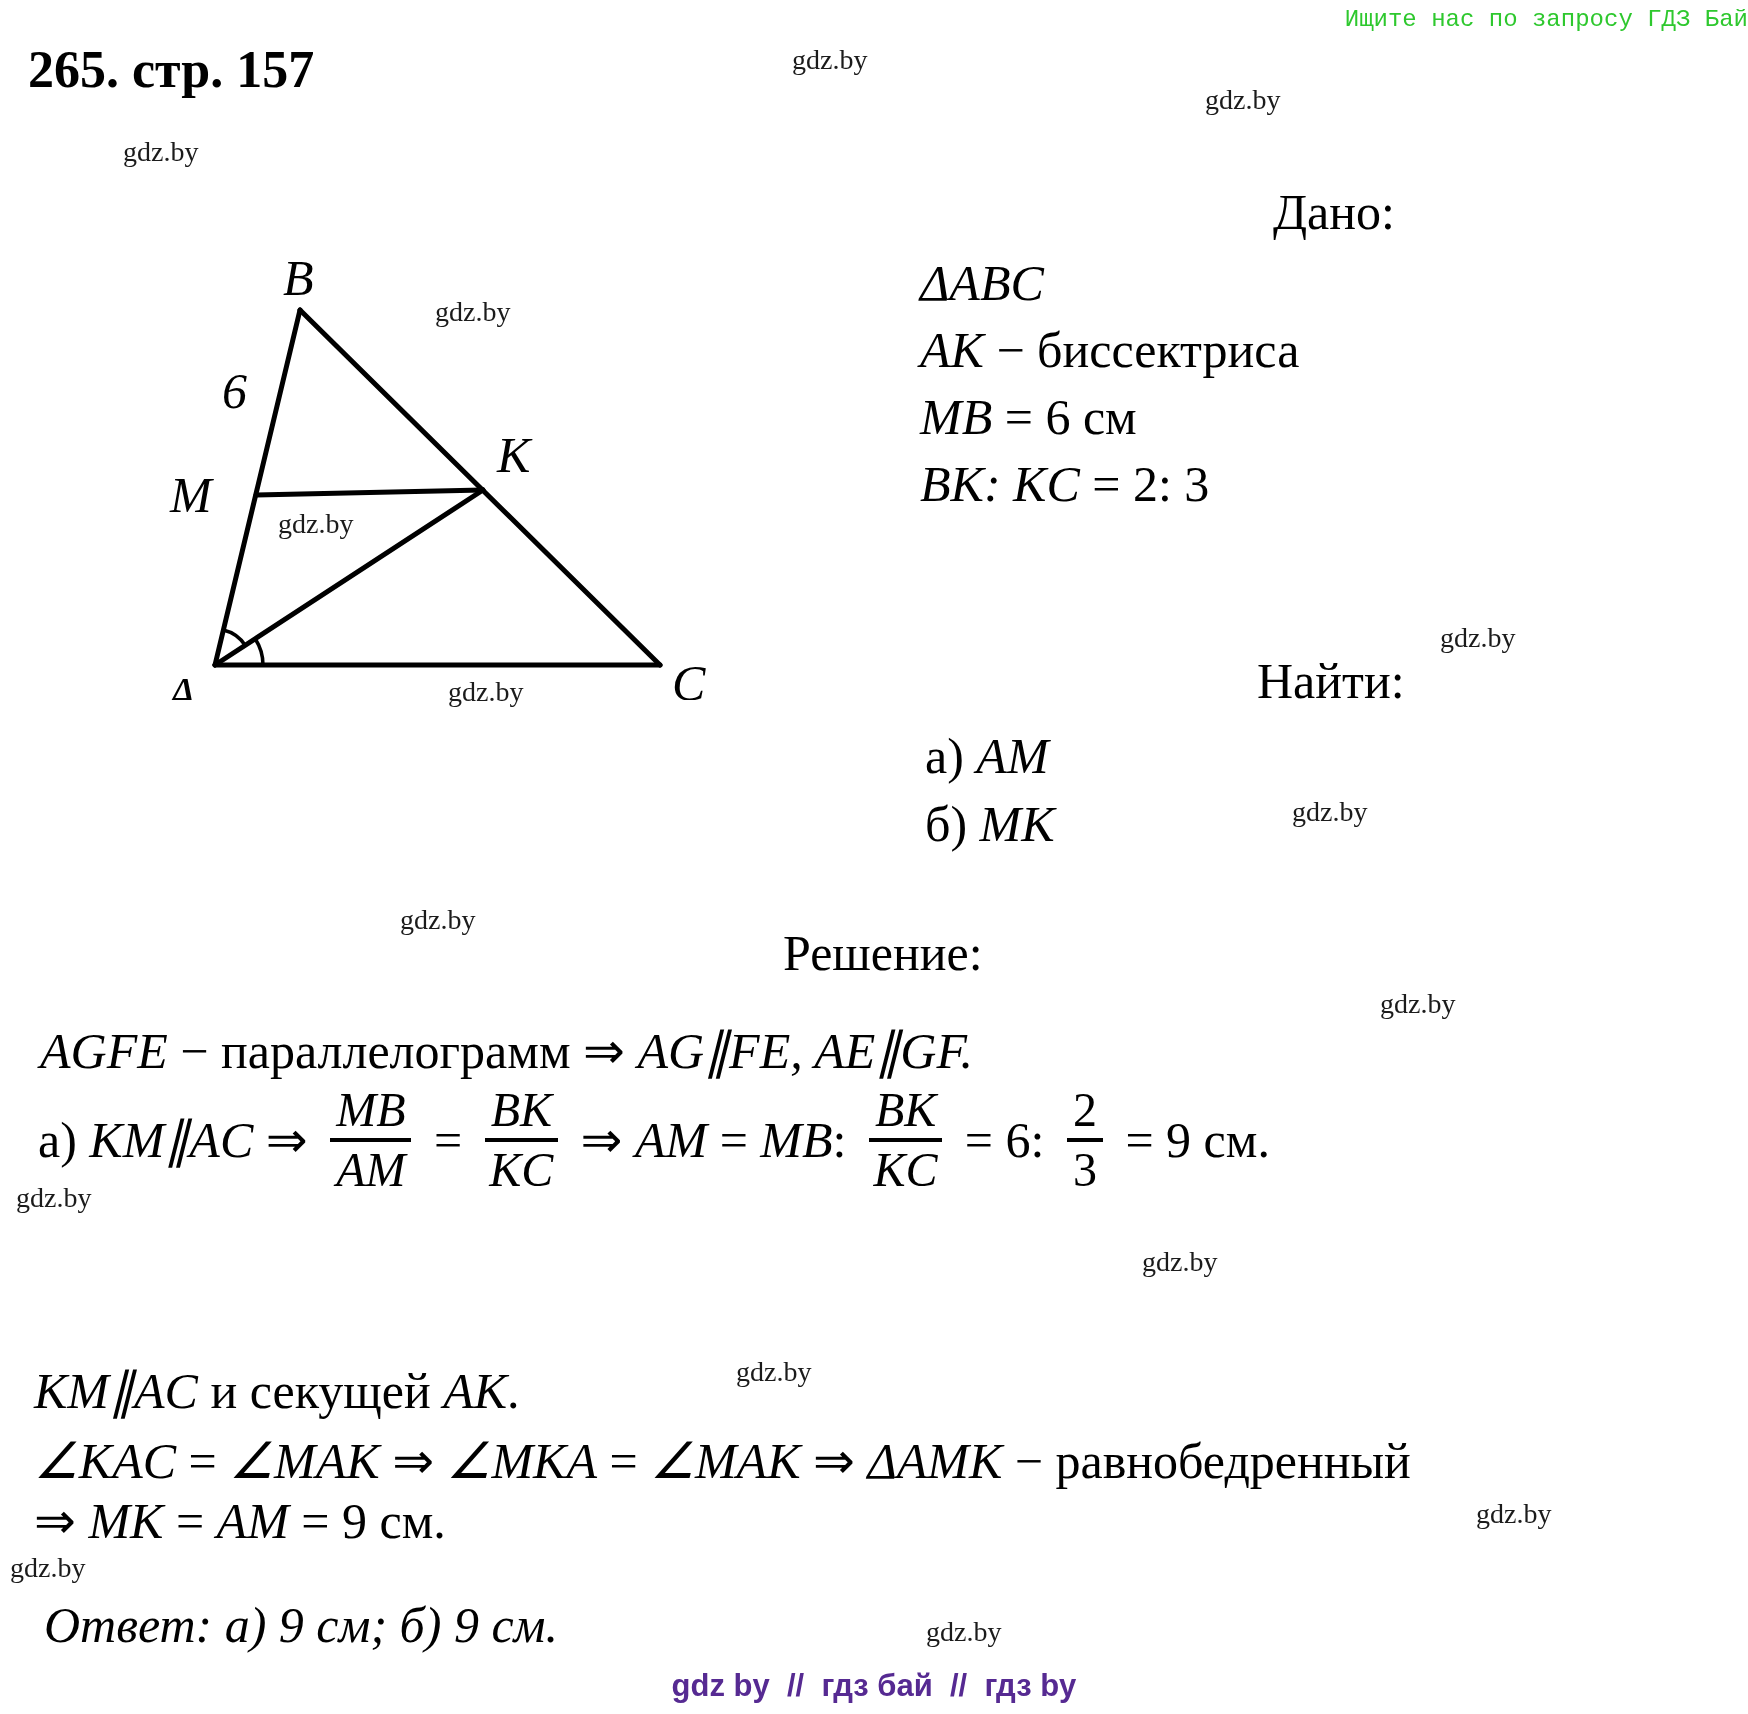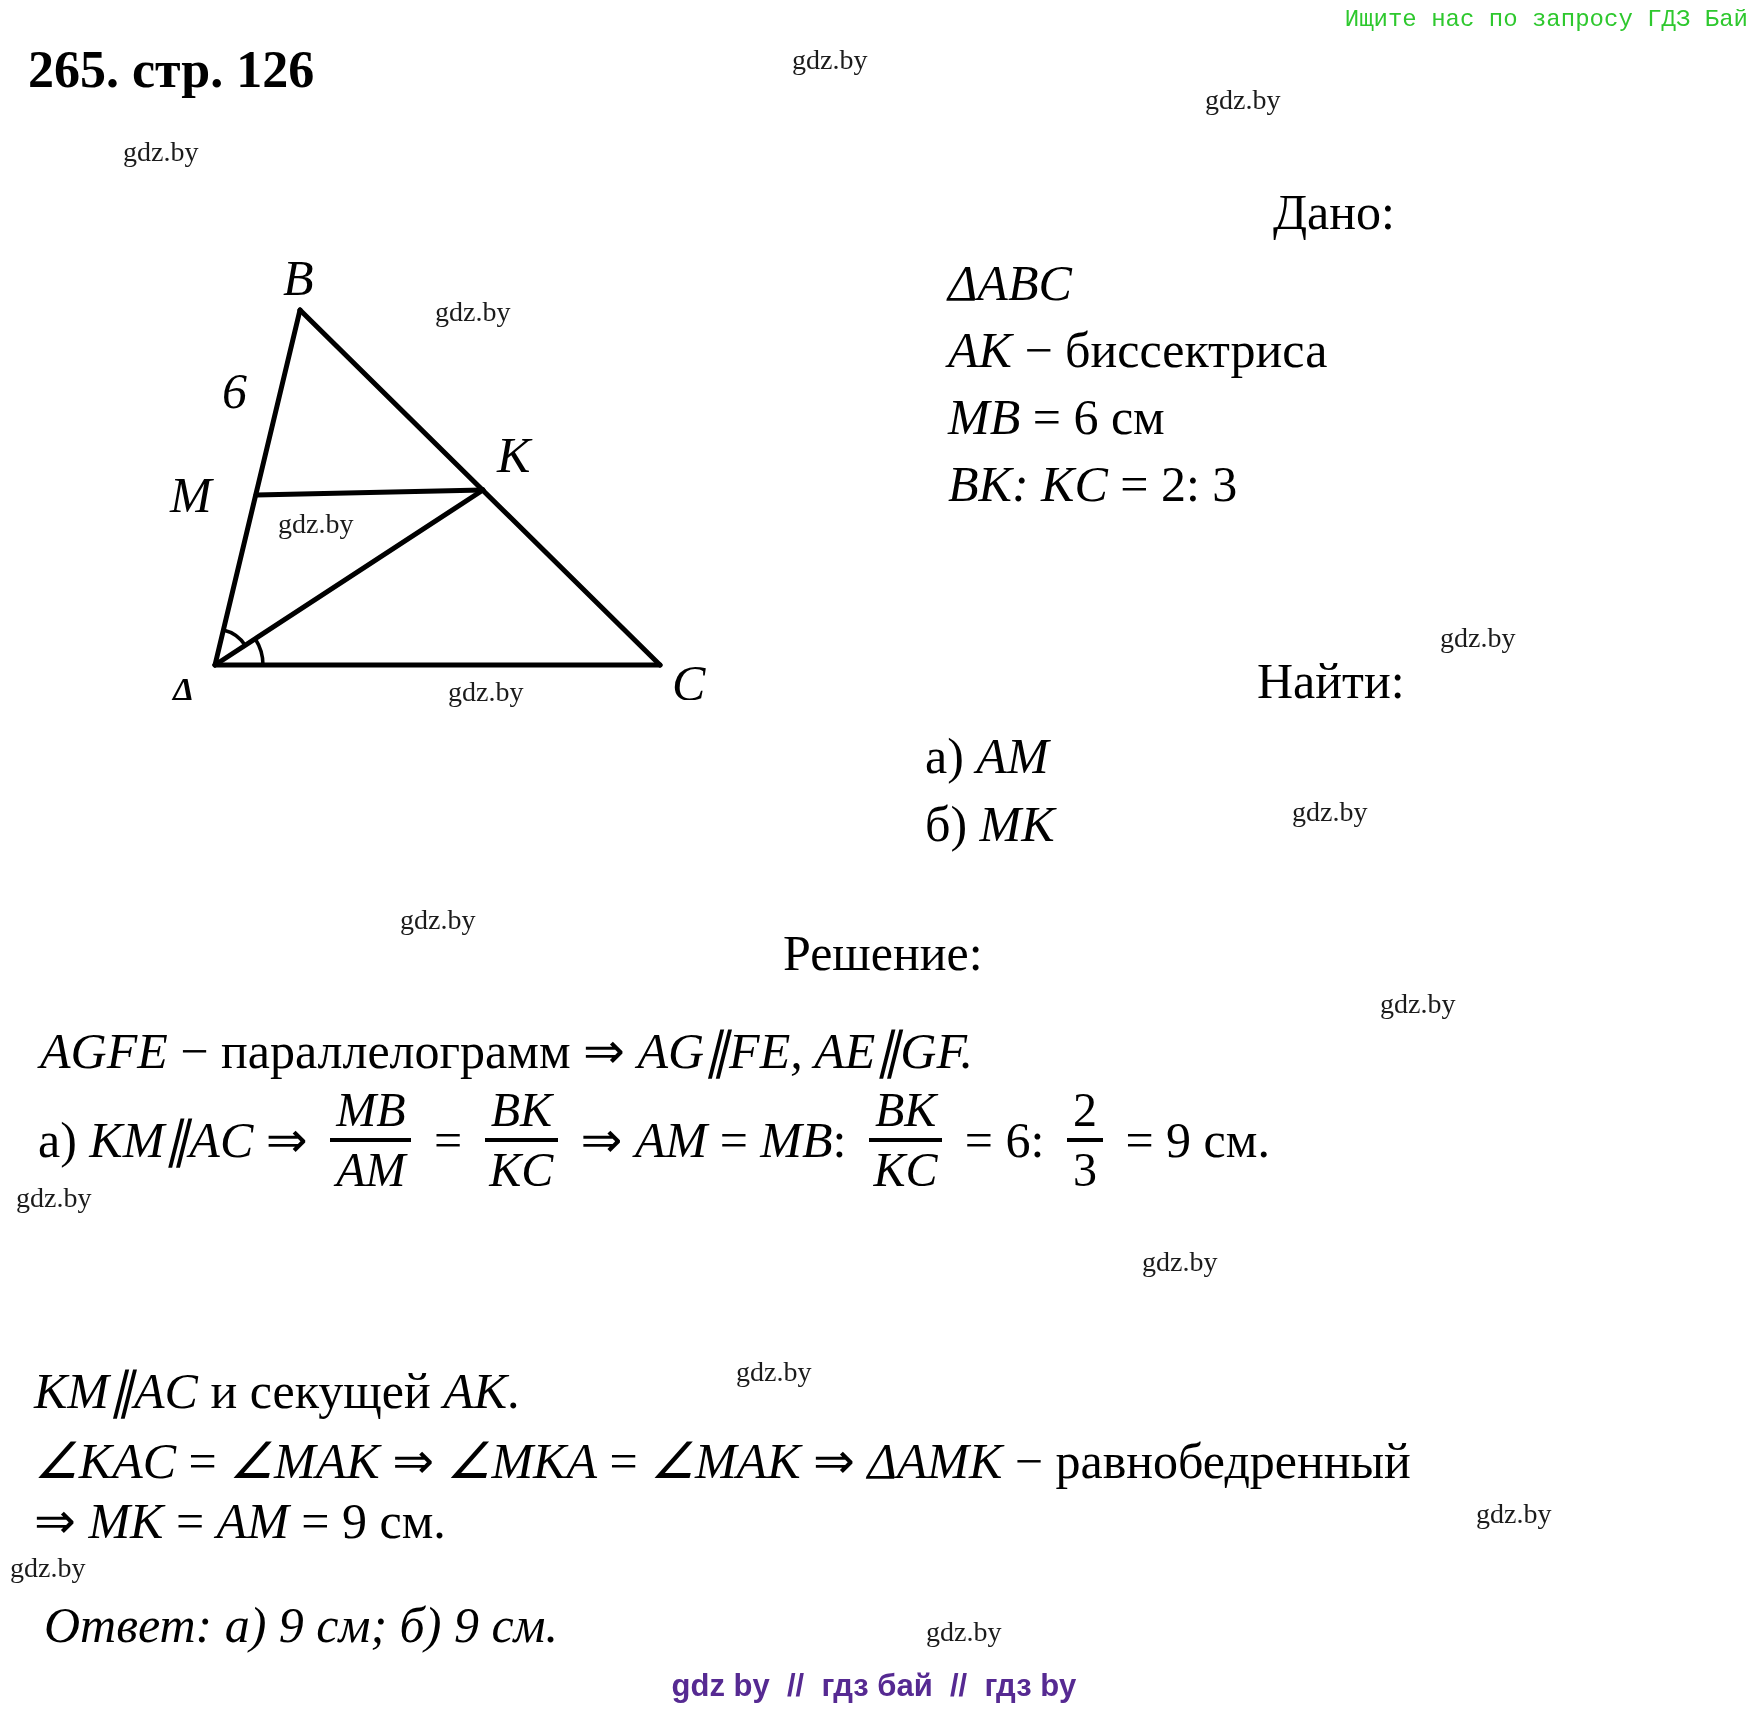--- a/index.html
+++ b/index.html
@@ -37,21 +37,21 @@
     font-size:50px;
     white-space:pre;
   }
   .it{font-style:italic;}
   .heading{
     position:absolute;
     font-size:50px;
     font-family:Liberation Serif, serif;
   }
   .given-items{position:absolute;left:920px;top:250px;}
-  .given-items .math{line-height:67px;margin-left:28px;}
+  .given-items .math{line-height:67px;}
   .find-items{position:absolute;left:925px;top:722px;}
   .find-items .math{line-height:68px;}
   .agfe-line{position:absolute;left:40px;top:1022px;}
   .line-a{
     position:absolute;left:38px;top:1062px;height:156px;
     display:flex;align-items:center;
     font-size:50px;white-space:pre;
   }
   .frac{
     display:inline-flex;flex-direction:column;align-items:center;
@@ -86,21 +86,21 @@
     fill:#000;
   }
 </style>
 </head>
 <body>
 
 <div id="page">
 
   <div class="promo">Ищите нас по запросу ГДЗ Бай</div>
 
-  <div class="page-title">265. стр. 126</div>
+  <div class="page-title">265. стр. 157</div>
 
   <svg style="position:absolute;left:140px;top:230px" width="580" height="470" viewBox="140 230 580 470">
     <g stroke="#000" stroke-width="5" fill="none" stroke-linecap="round">
       <line x1="215" y1="665" x2="300" y2="310"></line>
       <line x1="300" y1="310" x2="660" y2="665"></line>
       <line x1="215" y1="665" x2="660" y2="665"></line>
       <line x1="256" y1="495" x2="483" y2="490"></line>
       <line x1="215" y1="665" x2="483" y2="490"></line>
       <path stroke-width="3.5" d="M 223.4 630 A 36 36 0 0 1 245.2 645.3"></path>
       <path stroke-width="3.5" d="M 255.2 638.8 A 48 48 0 0 1 263 665"></path>

